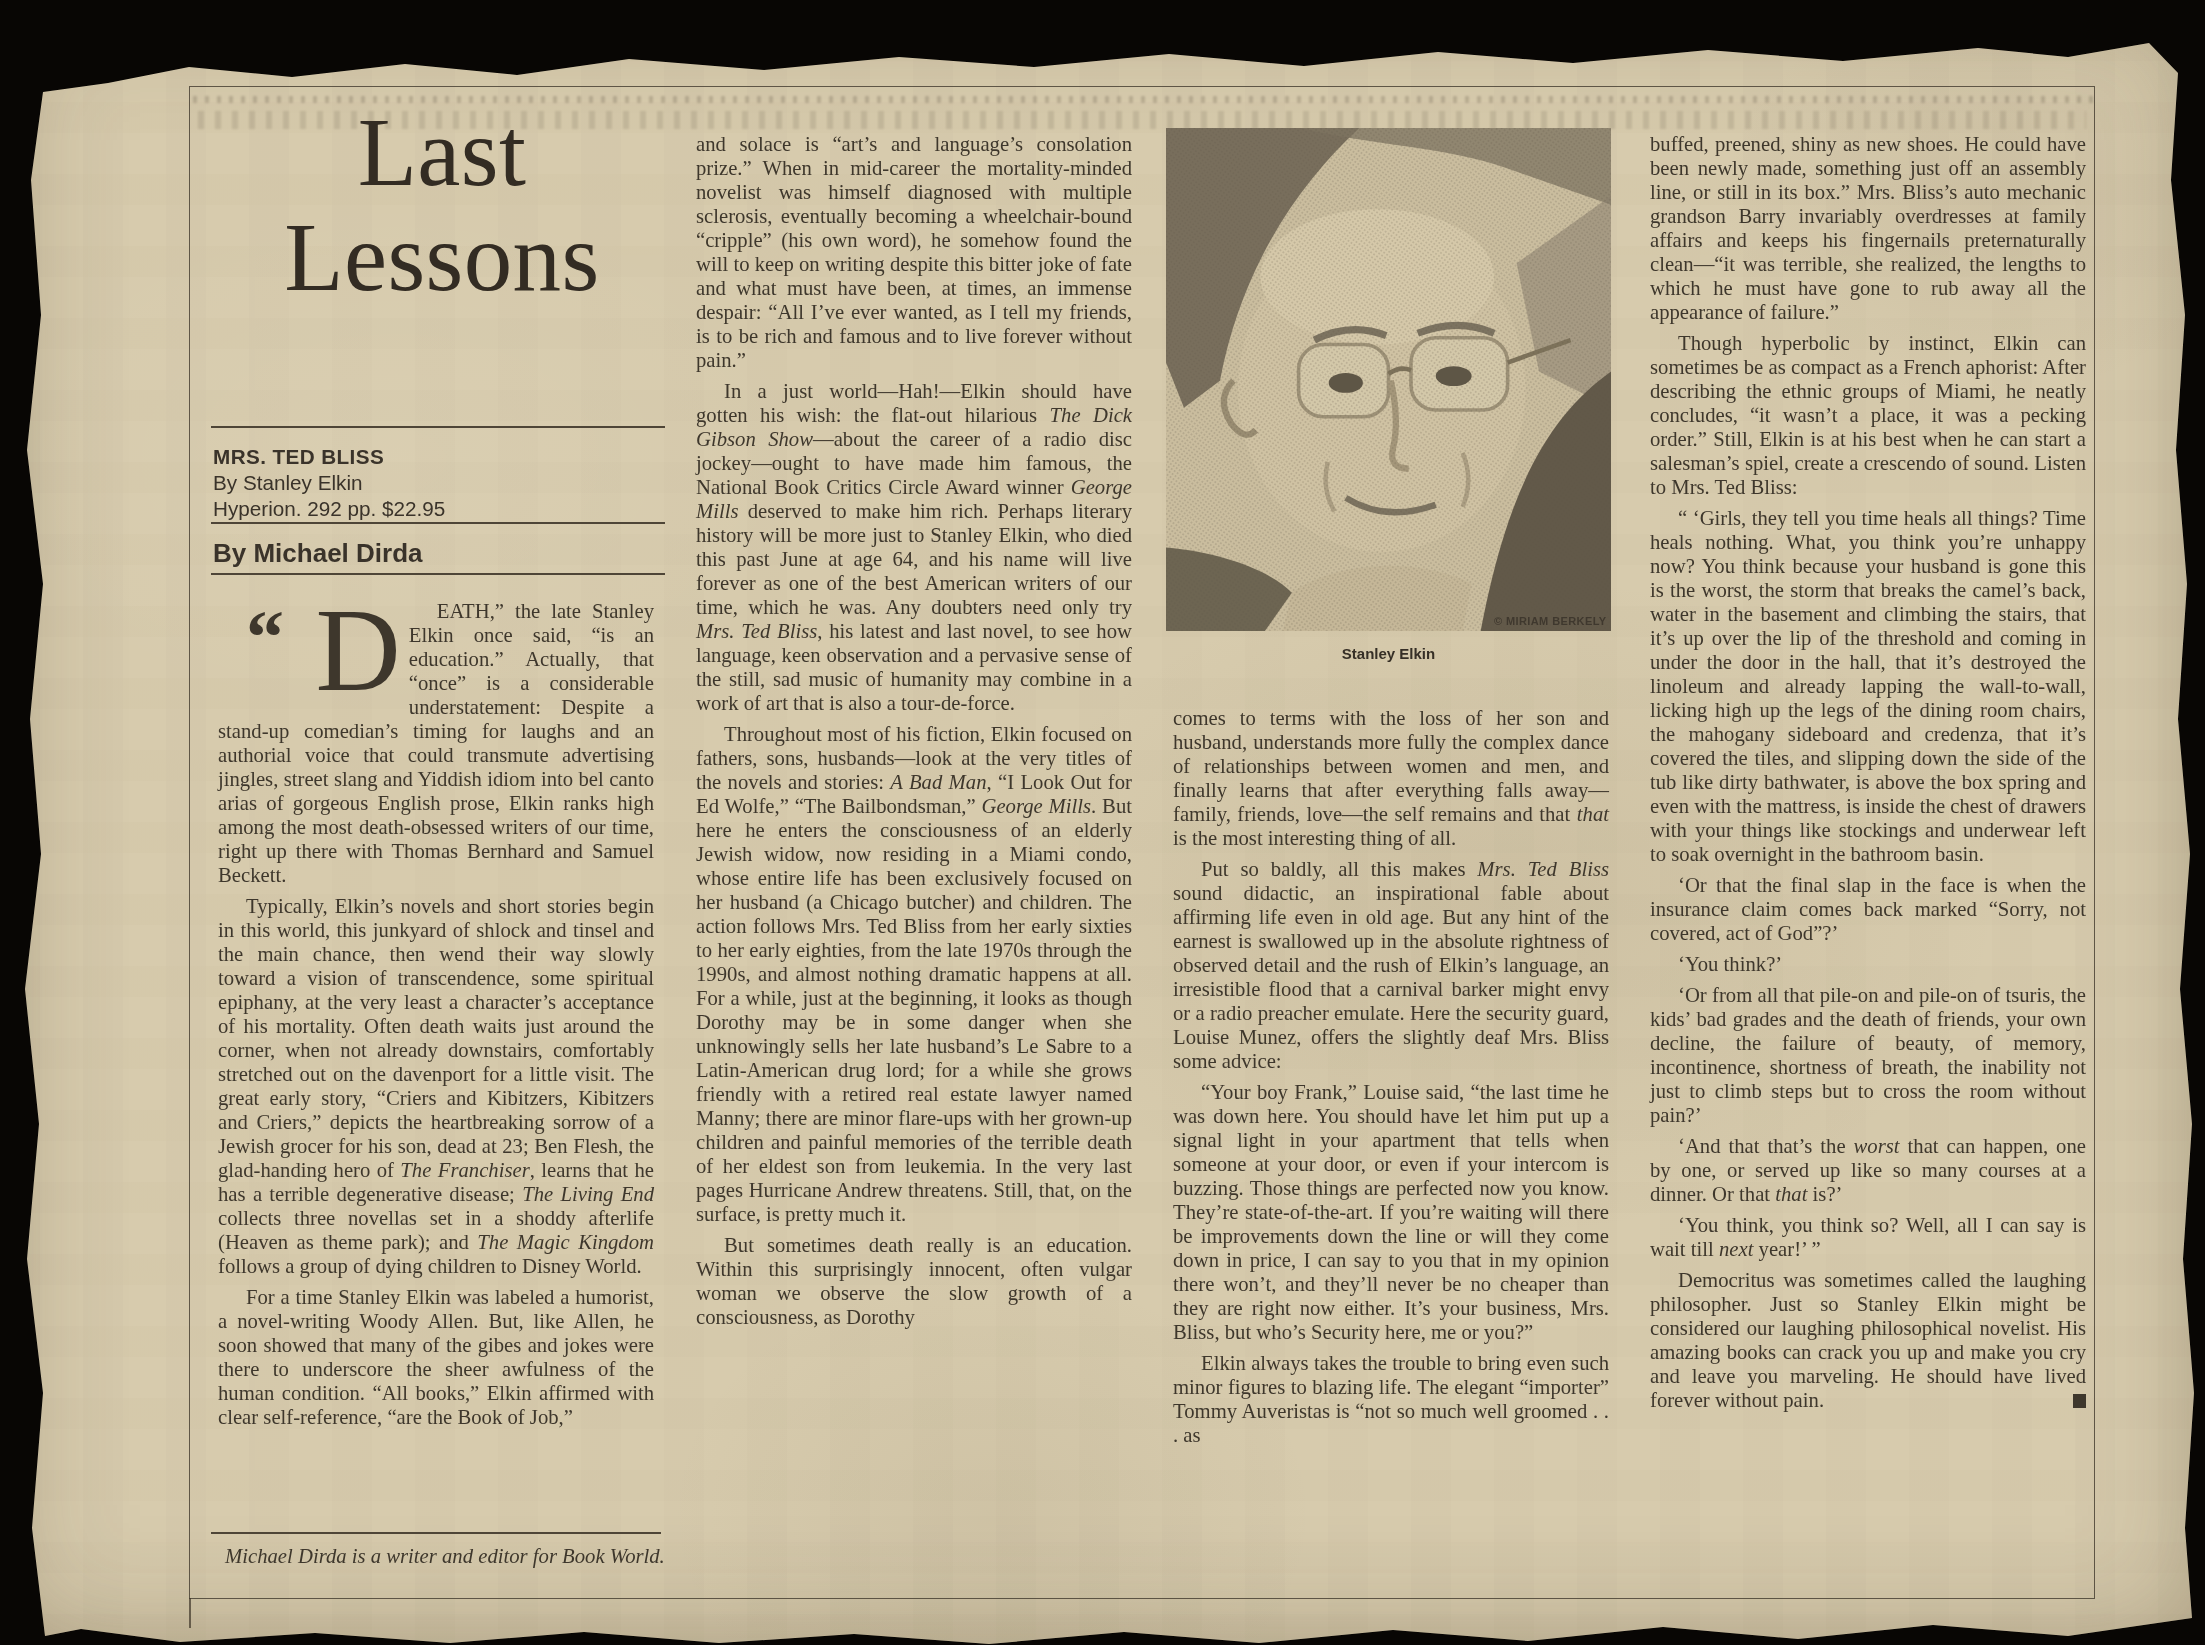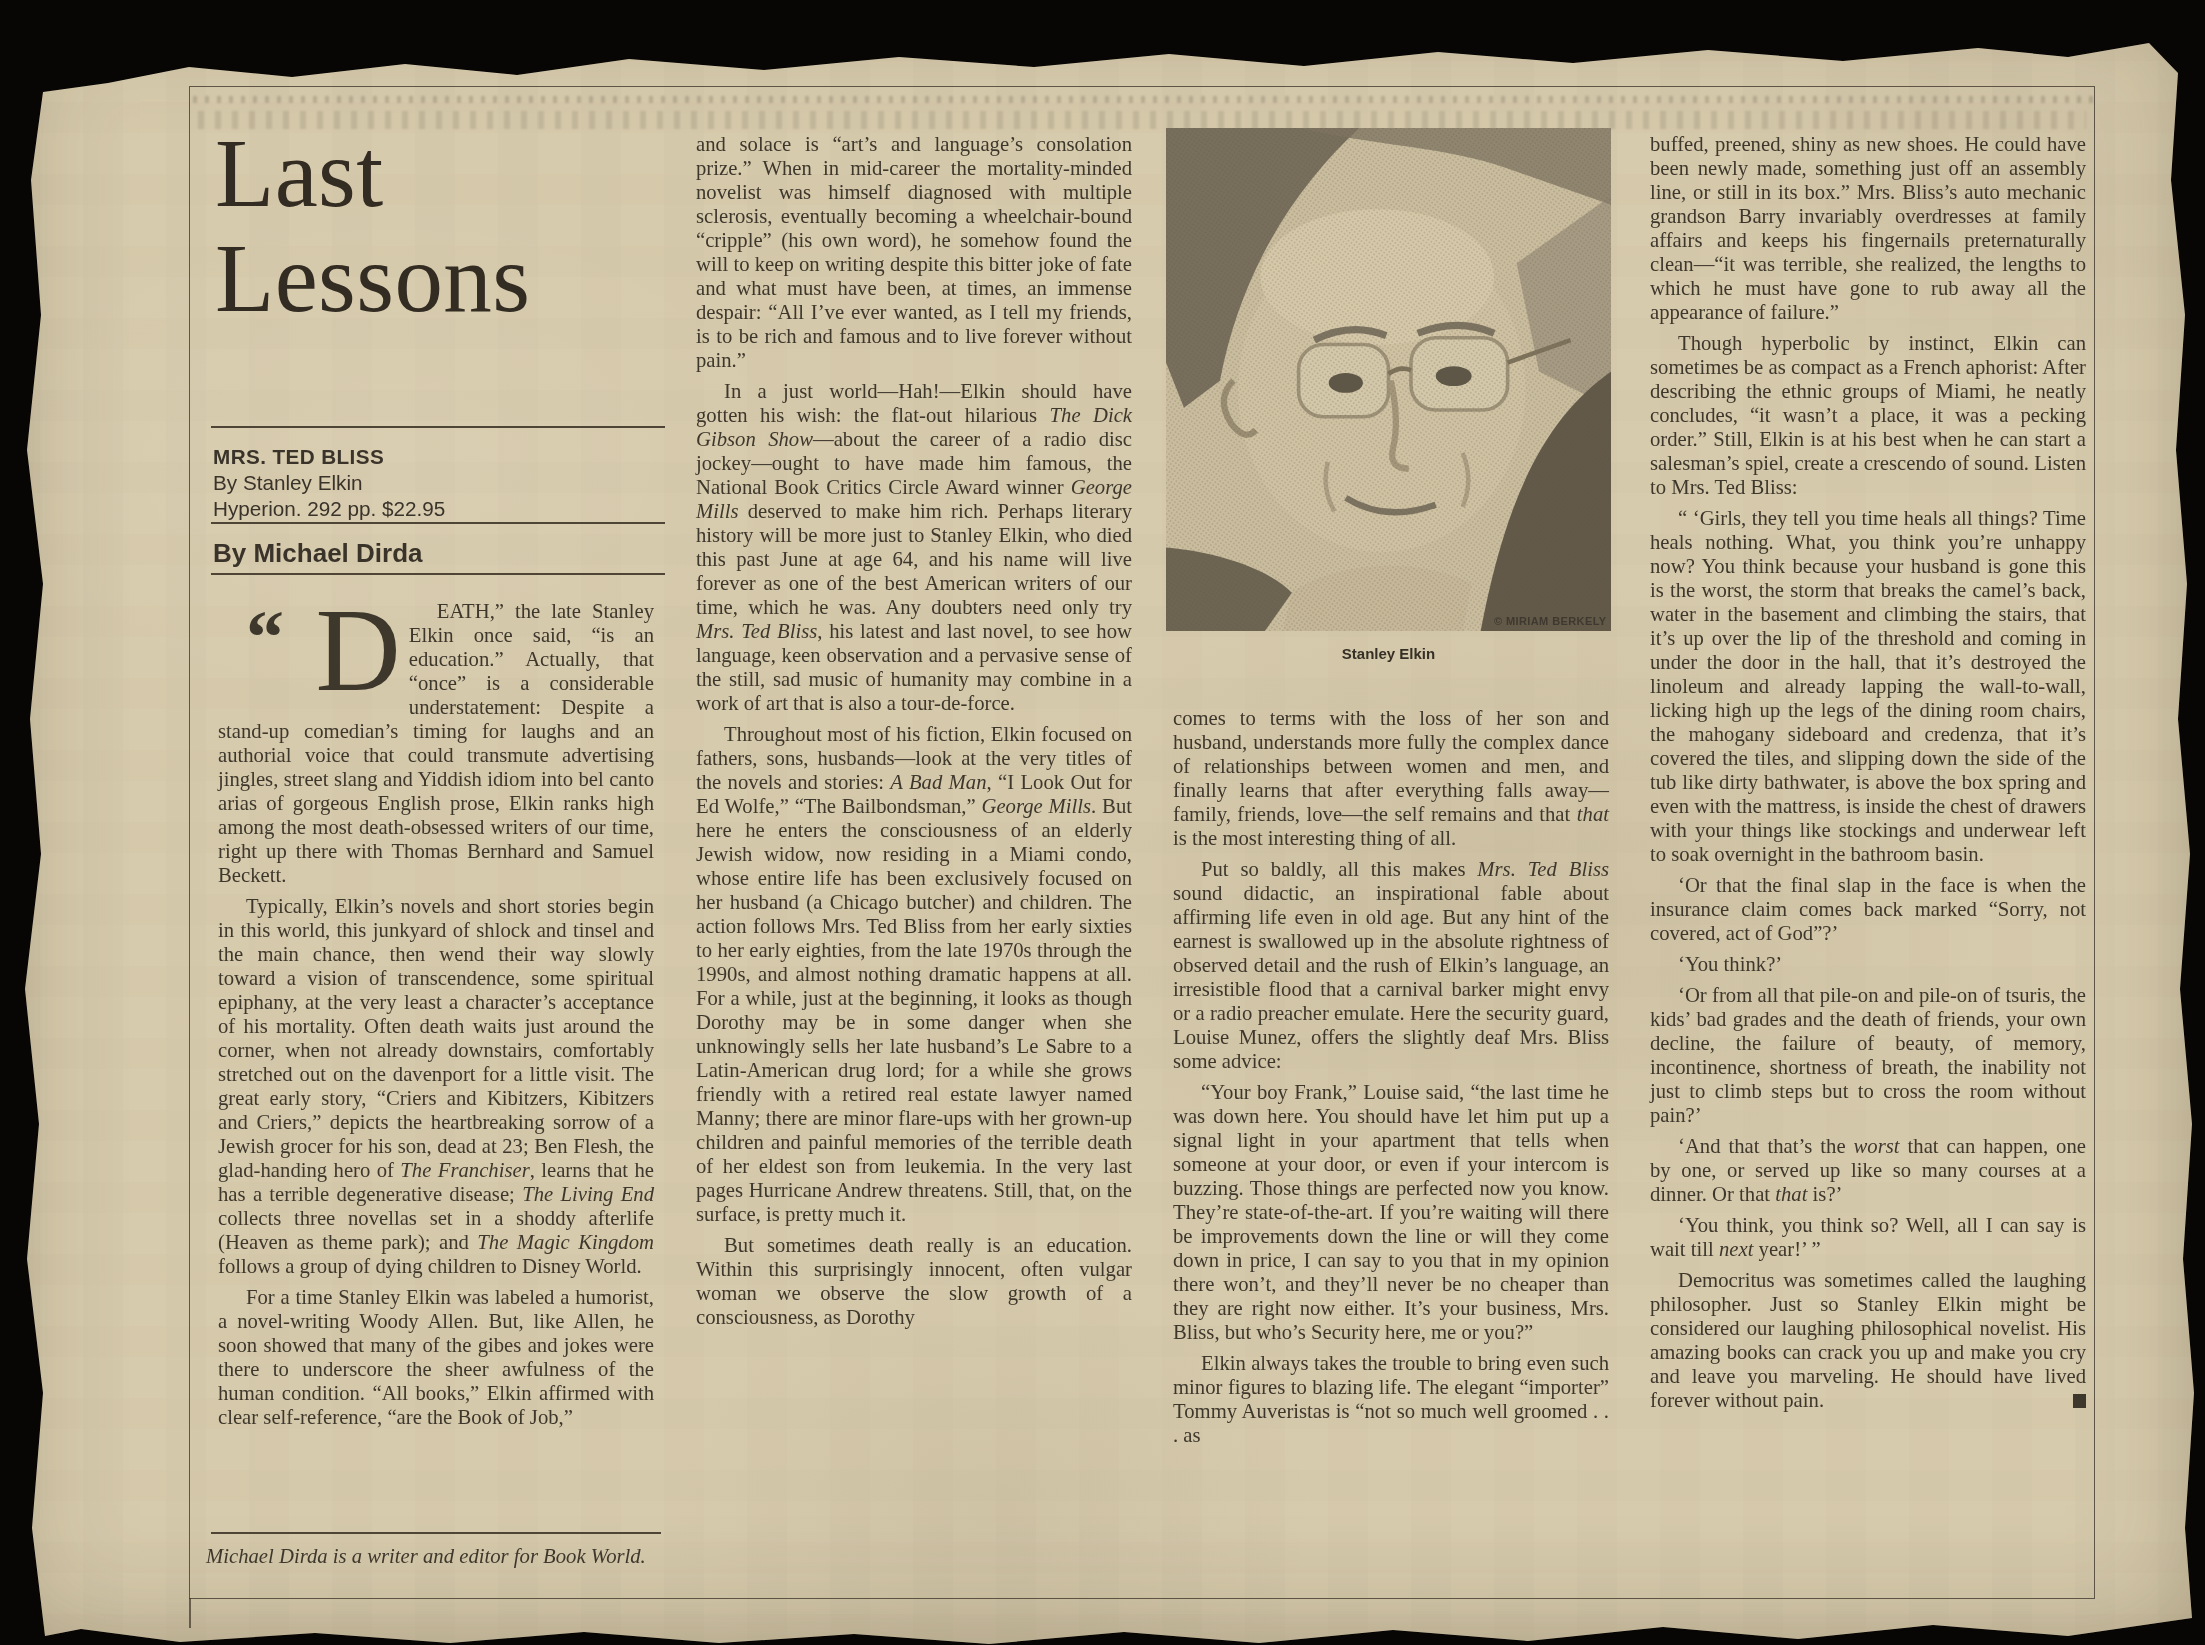--- a/index.html
+++ b/index.html
@@ -33,22 +33,22 @@
     background:repeating-linear-gradient(90deg, rgba(60,50,38,.55) 0 4.5px, transparent 4.5px 12px);}
   .ghostrow{position:absolute;left:198px;top:111px;width:1888px;height:18px;opacity:.16;
     filter:blur(1.3px);
     background:repeating-linear-gradient(90deg, rgba(70,60,45,.8) 0 6.3px, transparent 6.3px 17px);}
   
   .frame{position:absolute;left:189px;top:86px;width:1904px;height:1511px;
     border:1.8px solid rgba(62,54,42,.78);}
   .frame-tail{position:absolute;left:189px;top:1598px;width:1.8px;height:30px;
     background:rgba(62,54,42,.7);}
   
-  .headline{position:absolute;left:215px;top:121px;width:454px;color:#332c23;
-    font-size:97px;line-height:105px;letter-spacing:0.4px;}
+  .headline{position:absolute;left:215px;top:100px;width:454px;color:#332c23;
+    font-size:97px;line-height:105px;letter-spacing:0.4px;text-align:center;}
   .rule{position:absolute;background:#4e4537;height:2.2px;}
   .r-a{left:211px;top:426px;width:454px;}
   .r-b{left:211px;top:522px;width:454px;}
   .r-c{left:211px;top:573px;width:454px;}
   .bookinfo{position:absolute;left:213px;top:444px;width:450px;color:#3a332a;
     font-family:"Liberation Sans",sans-serif;font-size:20.7px;line-height:26px;}
   .bookinfo .bt{font-weight:bold;letter-spacing:0.4px;}
   .byline{position:absolute;left:213px;top:538px;width:450px;color:#3a332a;
     font-family:"Liberation Sans",sans-serif;font-weight:bold;font-size:26px;}
   
@@ -58,21 +58,21 @@
   .col p.noind{text-indent:0;}
   .c1{left:211px;top:592px;height:939px;}
   .c2{left:689px;top:125px;height:1466px;}
   .c3{left:1166px;top:699px;height:857px;}
   .c4{left:1643px;top:125px;height:1469px;}
   .oq{float:left;font-size:76px;line-height:.75;font-weight:bold;margin:10px 3.6px 0 0;}
   .dc{float:left;font-size:118px;line-height:.8;margin:5.4px 8px 0 0;}
   .endmark{float:right;width:13.5px;height:13.5px;background:#3e372c;margin-top:6.3px;}
   
   .r-f{left:211px;top:1532px;width:450px;height:1.8px;}
-  .footnote{position:absolute;left:206px;top:1544px;width:450px;color:#3e372c;
+  .footnote{position:absolute;left:225px;top:1544px;width:450px;color:#3e372c;
     font-style:italic;font-size:20.7px;line-height:25px;}
   
   .photo{position:absolute;left:1166px;top:128px;width:445px;height:503px;overflow:hidden;}
   .photo svg{display:block;width:100%;height:100%;}
   .credit{position:absolute;right:4.5px;bottom:3.6px;color:#3a332a;opacity:.85;
     font-family:"Liberation Sans",sans-serif;font-weight:bold;font-size:11px;letter-spacing:0.4px;}
   .caption{position:absolute;left:1166px;top:645px;width:445px;text-align:center;
     color:#362f26;font-family:"Liberation Sans",sans-serif;font-weight:bold;font-size:15px;}
 </style>
 </head>

